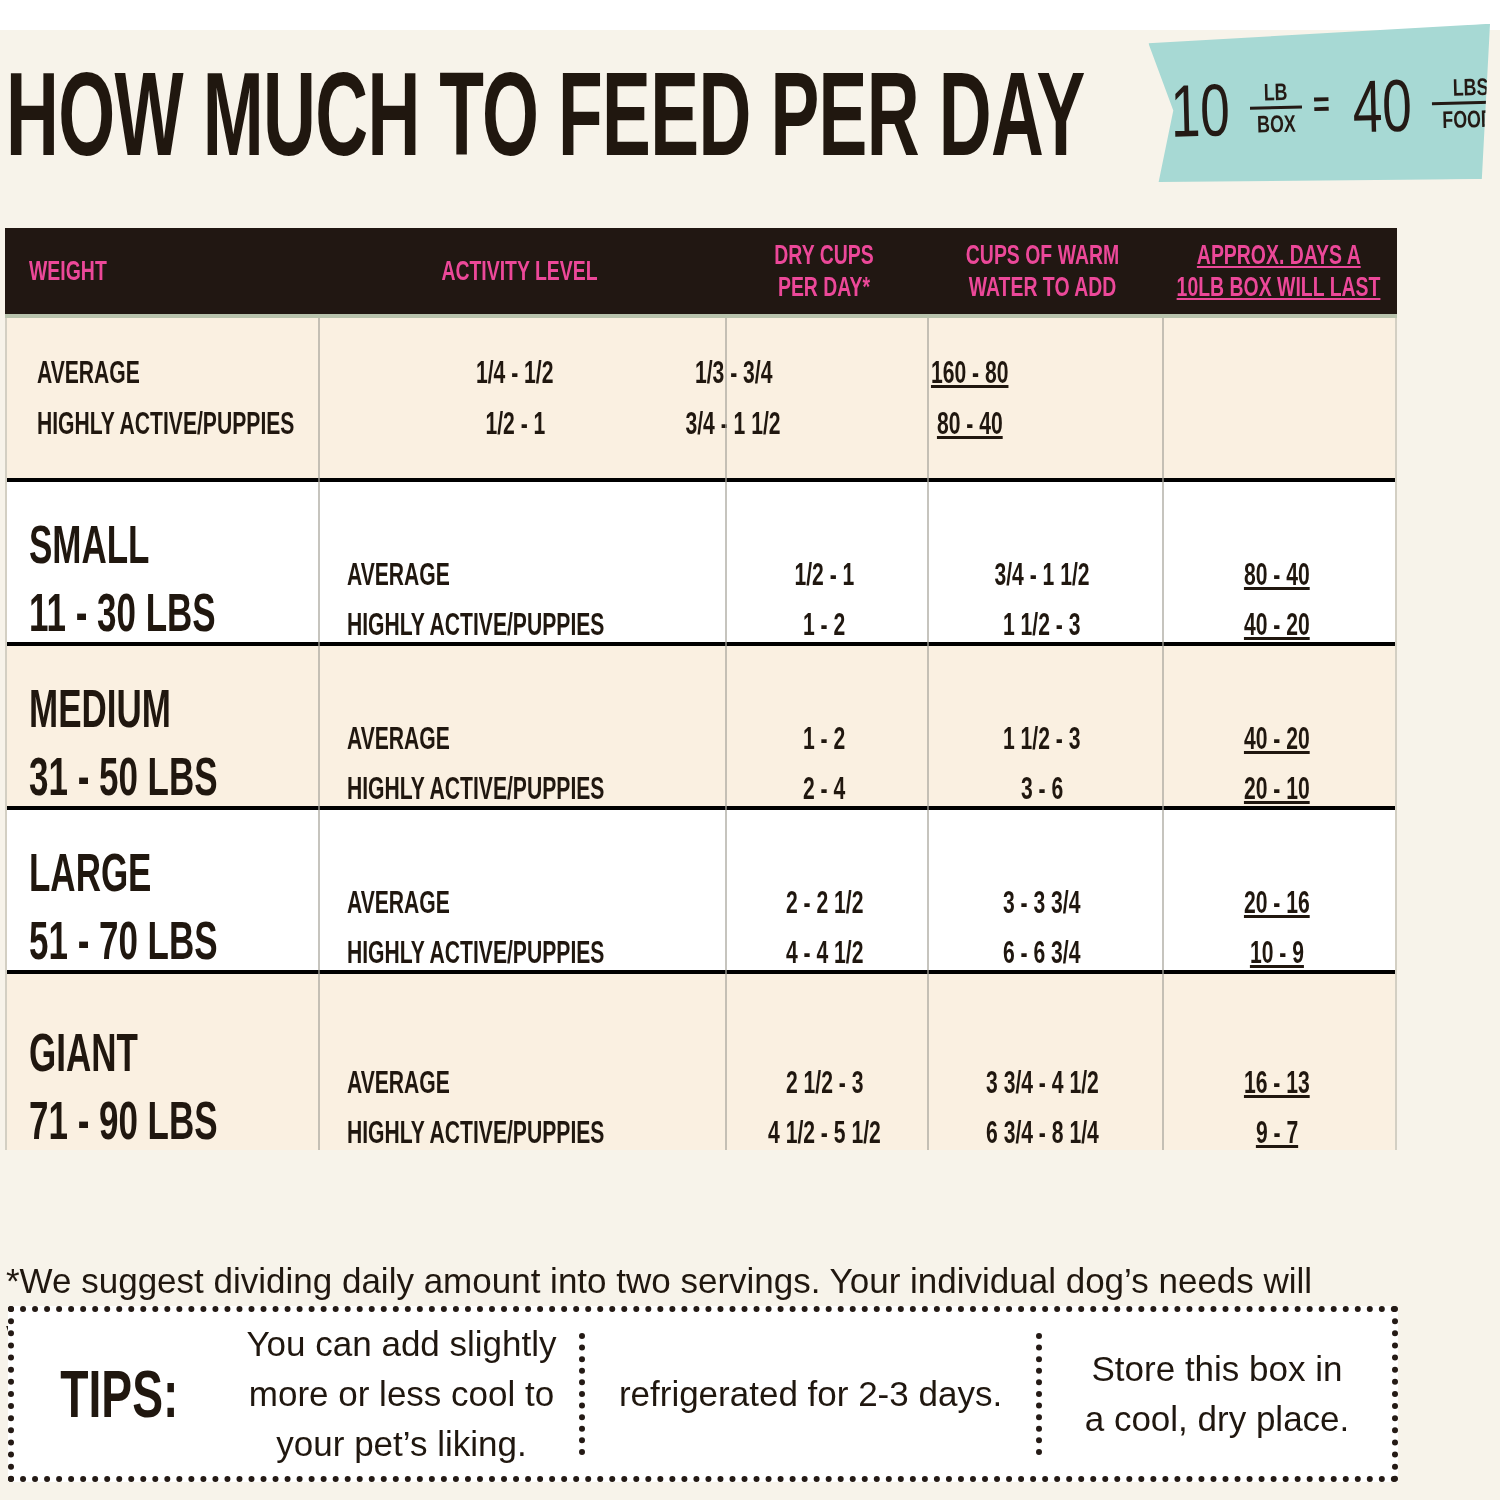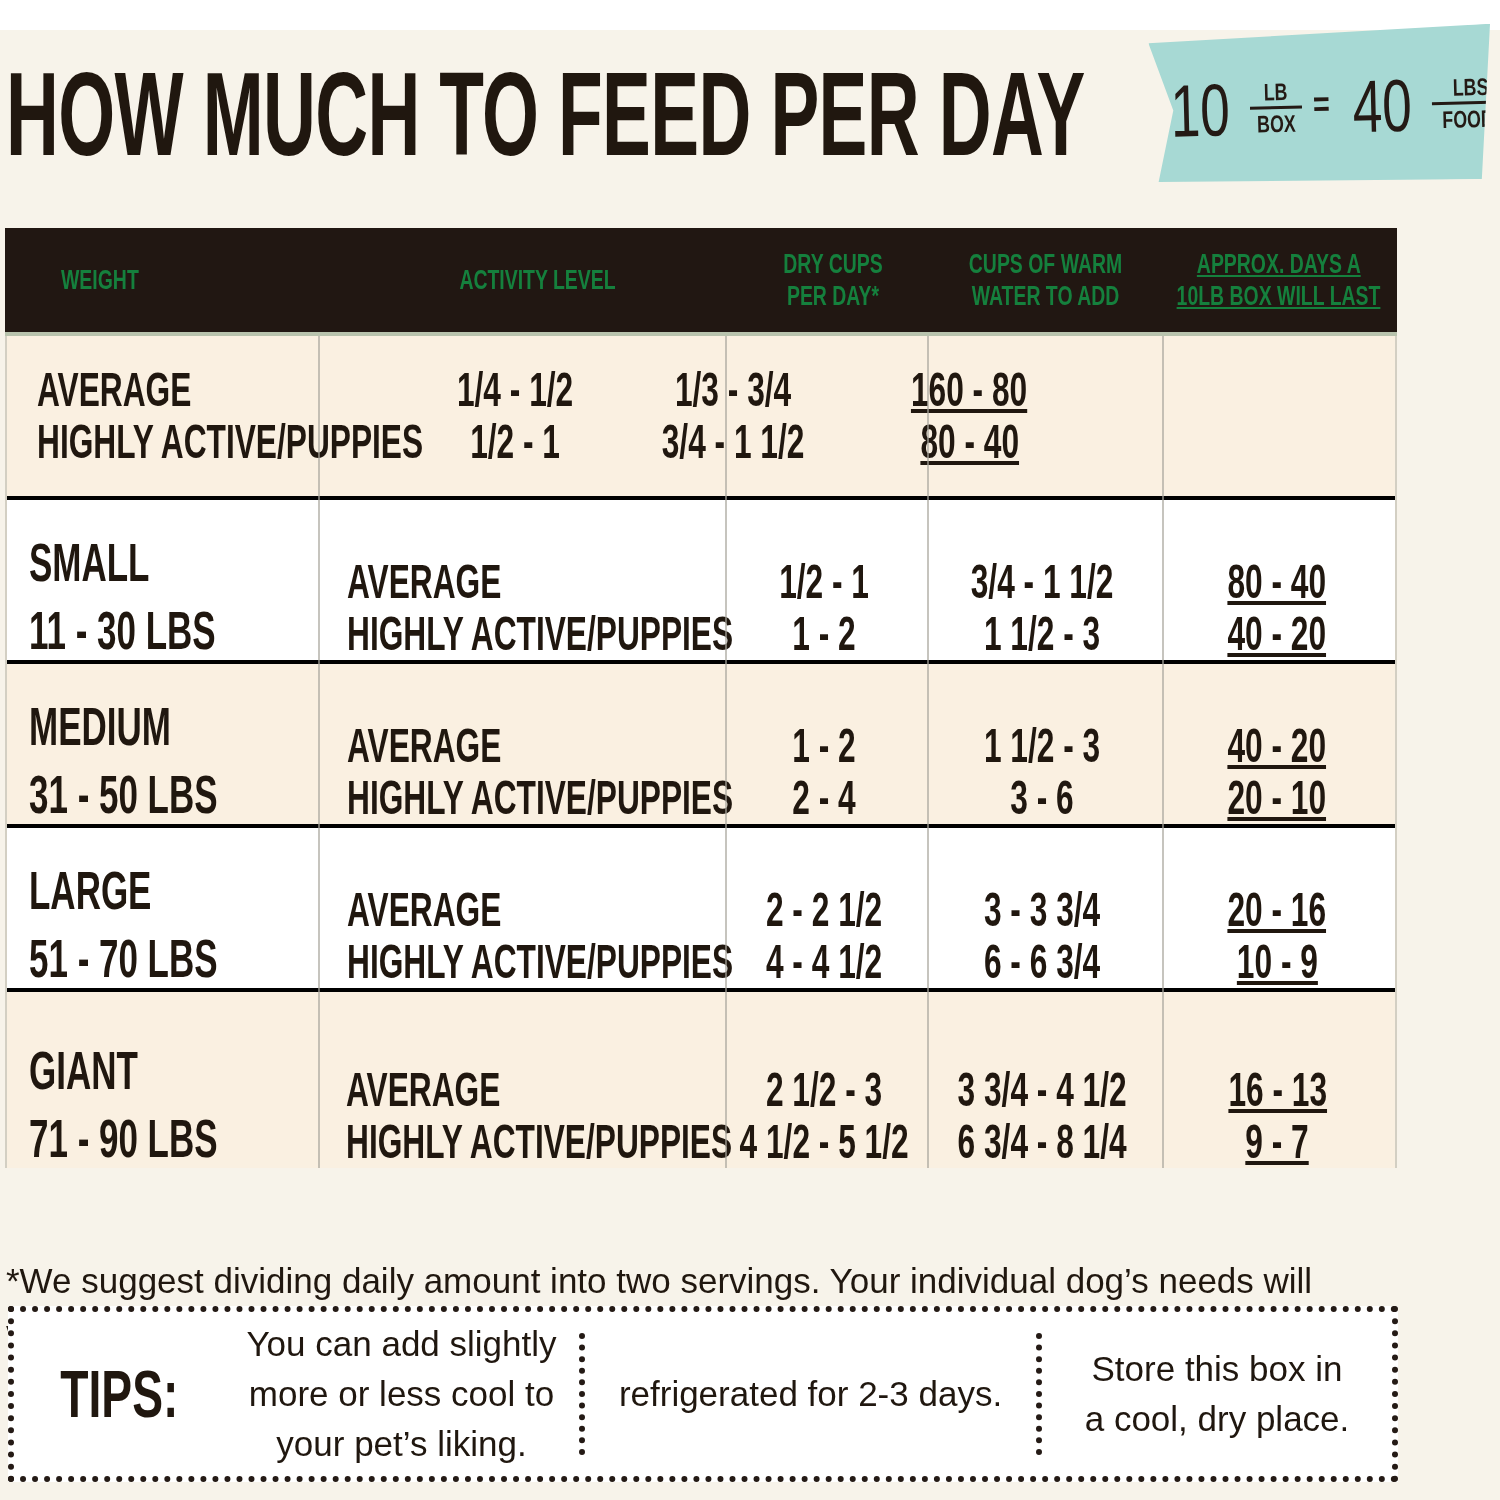--- a/index.html
+++ b/index.html
@@ -22,38 +22,38 @@
   .badge-inner{position:absolute;inset:0;display:flex;align-items:center;justify-content:center;
                padding-left:26px;gap:9px;color:#241a15;}
   .bnum{font-size:74px;transform:scaleX(0.72);}
   .bfrac{display:inline-flex;flex-direction:column;align-items:center;line-height:1;position:relative;}
   .bfrac .bar{align-self:stretch;height:0;border-top:3px solid #241a15;margin:2px 0 3px 0;}
   .bfrac-txt{font-size:24px;transform:scaleX(0.74);font-weight:700;}
   .beq{font-size:36px;font-weight:700;transform:scaleX(0.8);display:inline-block;margin-top:-6px;}
 
   
   .table{position:absolute;left:5px;top:228px;width:1392px;}
-  .thead{display:flex;height:104px;background:#211712;color:#15803d;align-items:center;padding-left:32px;}
+  .thead{display:flex;height:86px;background:#211712;color:#ec4899;align-items:center;}
   .th{display:flex;flex-direction:column;justify-content:center;align-items:center;font-size:27px;line-height:1.2;}
   .th .cond{transform:scaleX(0.72);}
   .sage{height:4px;background:#b8c3ad;}
   .c1{width:311px;box-sizing:border-box;}
   .c2{width:407px;box-sizing:border-box;}
   .c3{width:202px;box-sizing:border-box;}
   .c4{width:235px;box-sizing:border-box;}
   .c5{width:237px;box-sizing:border-box;text-decoration:underline;}
   .th.c1{align-items:flex-start;padding-left:24px;}
 
   .tbody{position:relative;}
   .trow{display:flex;height:160px;box-sizing:content-box;}
   .trow.last{height:176px;}
   .trow + .trow{border-top:4px solid #000000;align-items:flex-end;}
   .row-cream{background:#faf0e1;}
   .row-white{background:#ffffff;}
-  .td{display:flex;flex-direction:column;justify-content:center;align-items:center;font-size:48px;line-height:1.08;}
+  .td{display:flex;flex-direction:column;justify-content:center;align-items:center;row-gap:16px;font-size:32px;line-height:1.08;}
   .td.c1{align-items:flex-start;padding-left:22px;row-gap:8px;font-size:53px;line-height:1.12;}
   .td.c2{align-items:flex-start;padding-left:30px;}
   .td .cond{transform:scaleX(0.66);}
   .td.c1 .cond,.td.c2 .cond{transform:scaleX(0.66);transform-origin:left center;}
 
   .vline{position:absolute;top:0;bottom:0;width:2px;background:#a8a59b;opacity:0.65;}
   .tbody{border-left:2px solid #d3cfc3;border-right:2px solid #d3cfc3;}
 
   
   .footnote{position:absolute;left:6px;top:1220px;width:1380px;font-size:35px;line-height:1.48;color:#20170f;}

